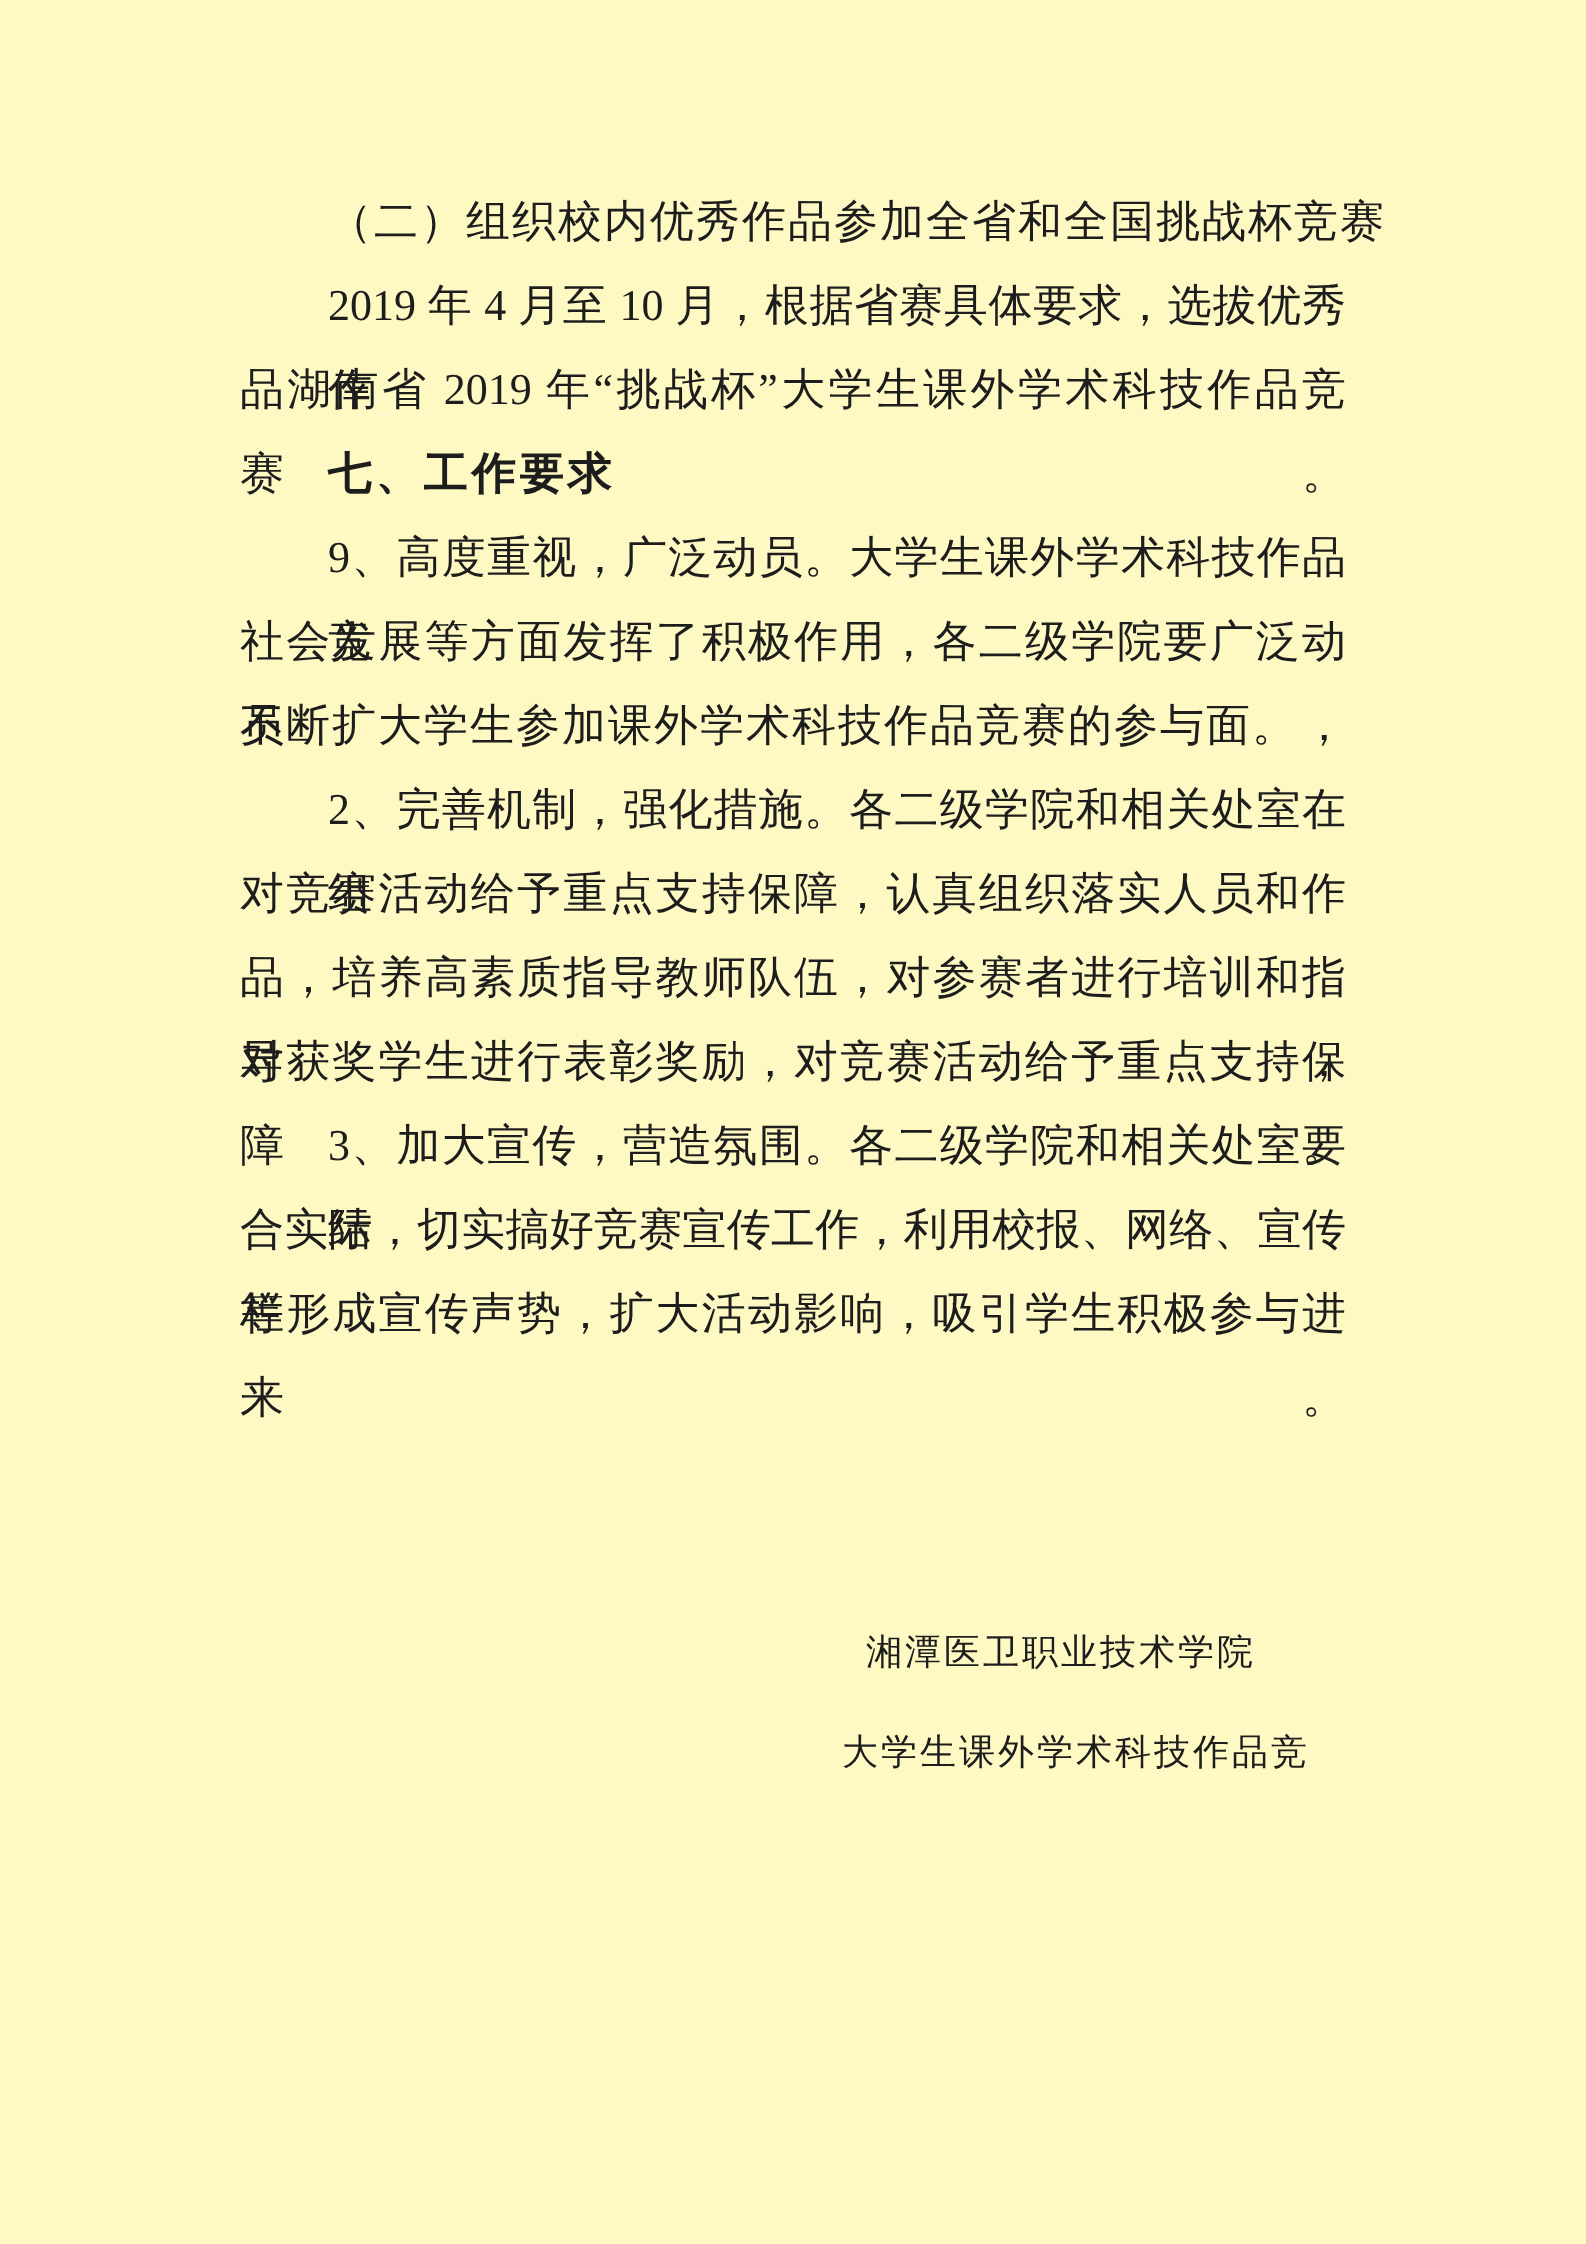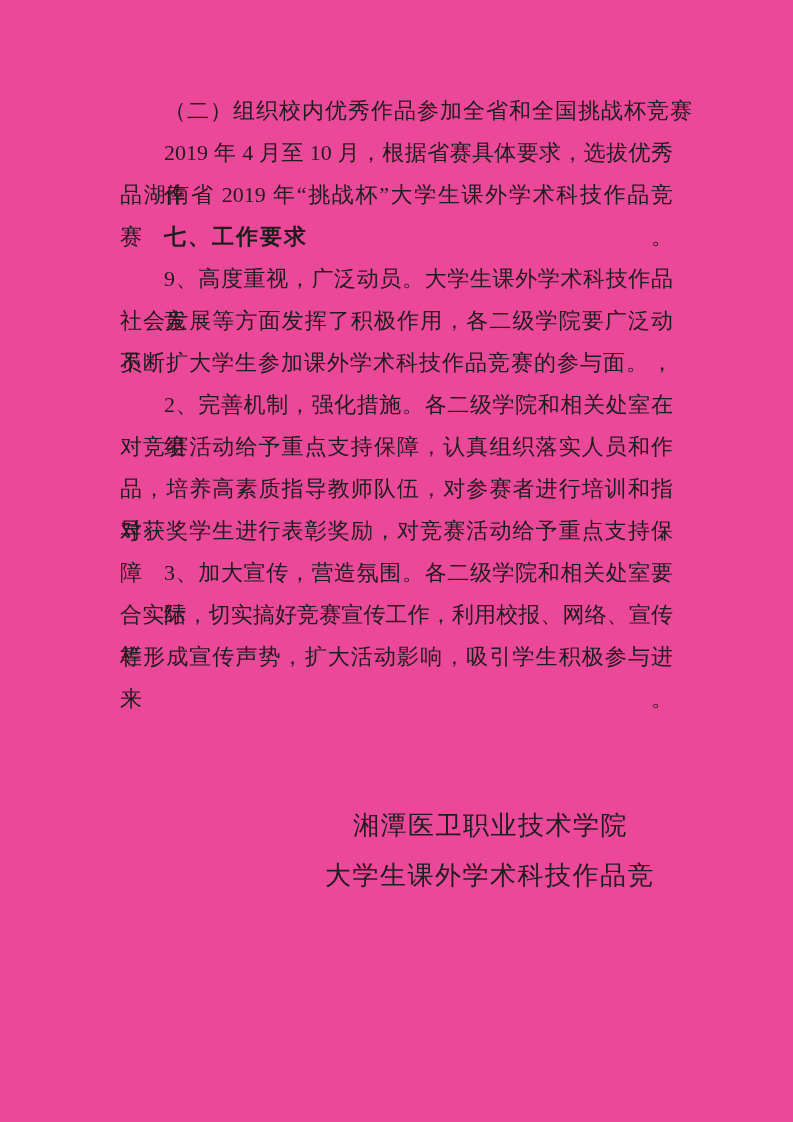--- a/index.html
+++ b/index.html
@@ -13,21 +13,21 @@
     background: #ffffff;
     overflow: hidden;
     font-family: "Liberation Serif", "DejaVu Serif", serif;
     color: #1d1d1d;
   }
   .page {
     position: absolute;
     left: 0; top: 0;
     width: 793px;
     height: 1122px;
-    background: #ec4899;
+    background: #fef9c3;
   }
   .doc-body {
     position: absolute;
     left: 120px;
     top: 90px;
     width: 553px;
   }
   .doc-line {
     font-size: 22px;
     height: 42px;
@@ -45,21 +45,21 @@
     padding-left: 44px;
   }
   .doc-line.bold {
     font-weight: 700;
     letter-spacing: 2px;
   }
   .signature {
     margin-top: 123px;
   }
   .sig-line {
-    font-size: 26px;
+    font-size: 18px;
     height: 50px;
     line-height: 50px;
     letter-spacing: 1.5px;
     text-align: right;
   }
   .sig-org  { padding-right: 45px; }
   .sig-date { padding-right: 18px; }
 </style>
 </head>
 <body style="background: rgb(255, 255, 255); color: rgb(29, 29, 29);">

